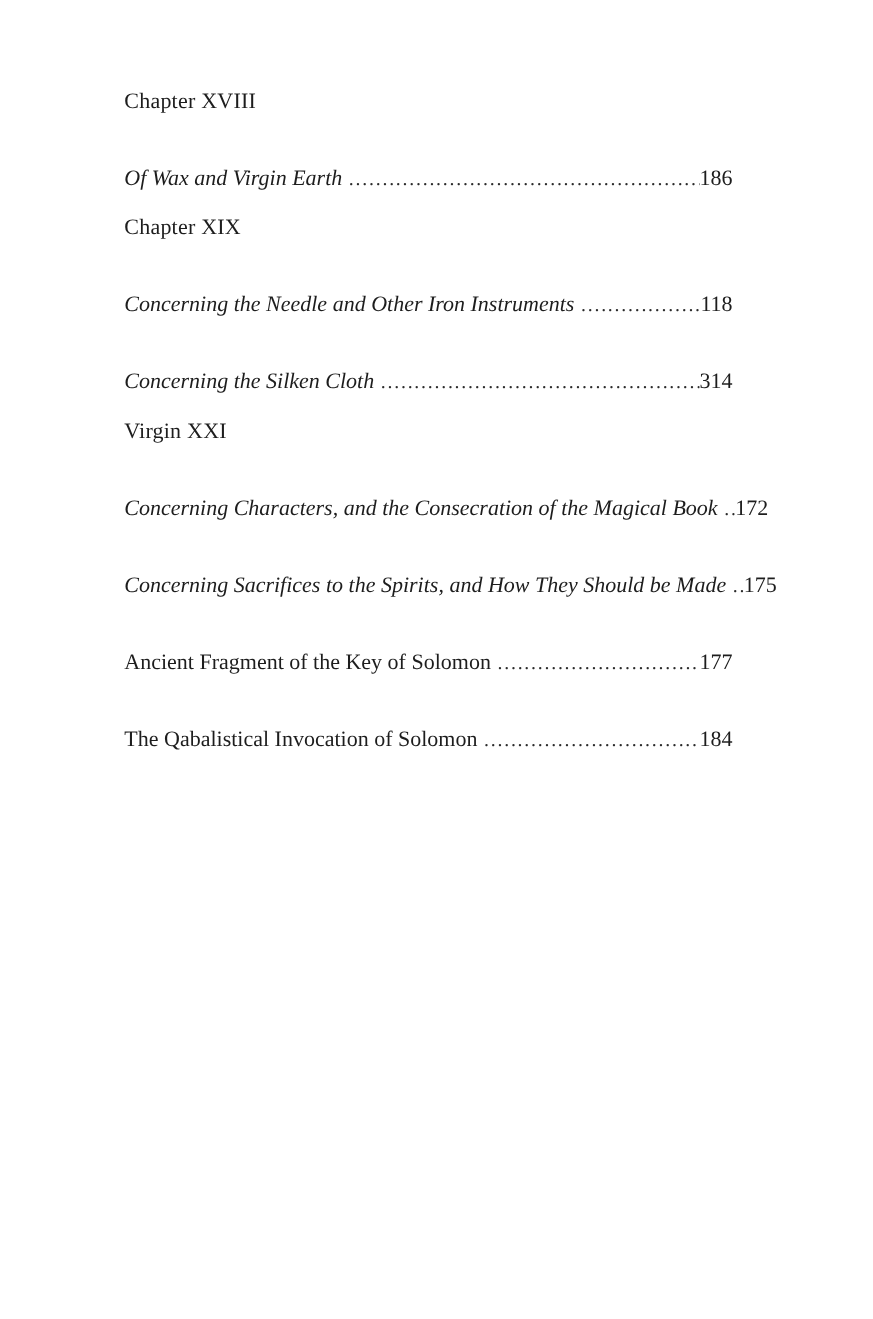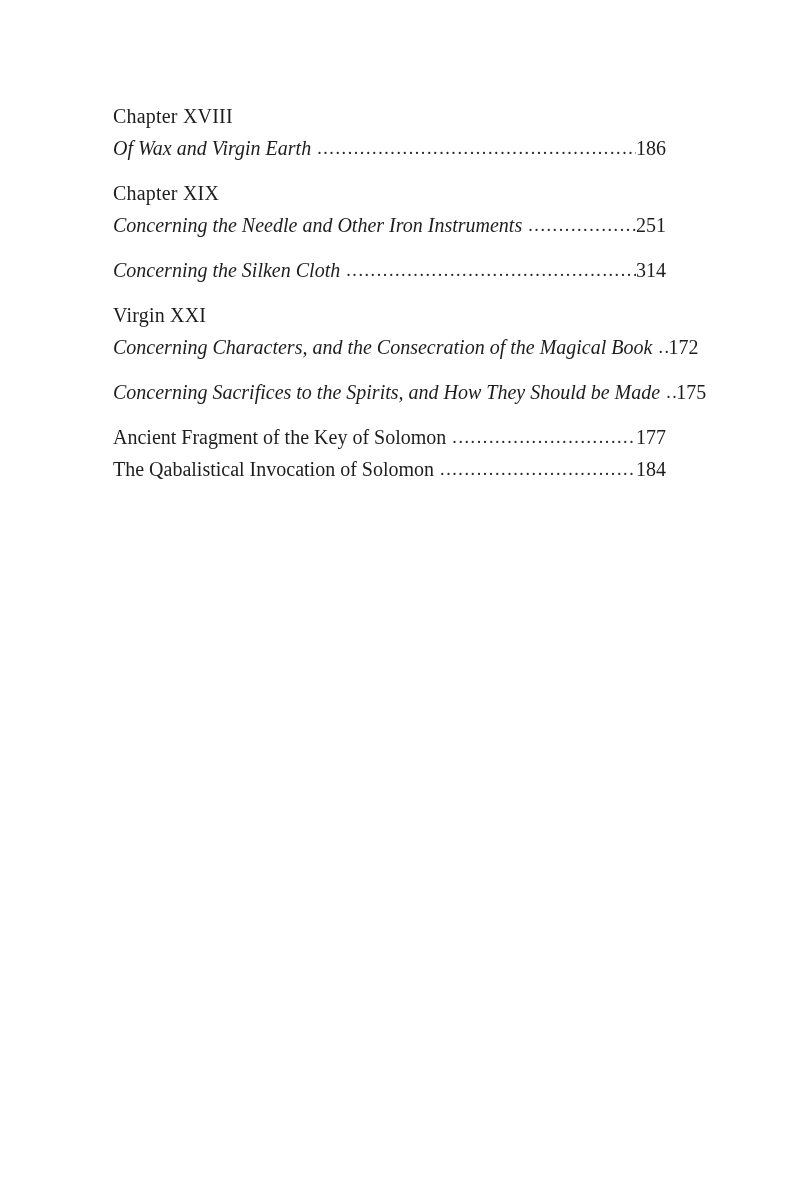--- a/index.html
+++ b/index.html
@@ -11,36 +11,37 @@
     overflow: hidden;
   }
   .page {
     position: relative;
     width: 760px;
     height: 1199px;
     background: #ffffff;
     font-family: "Liberation Serif", "DejaVu Serif", serif;
     color: #1d1d1d;
     box-sizing: border-box;
-    padding: 100px 94px 0 113px;
+    padding: 76px 94px 0 113px;
   }
   .toc-group {
     margin-bottom: 13px;
   }
   .chapter-heading {
     font-size: 20px;
     line-height: 32px;
     letter-spacing: 0.2px;
   }
   .toc-line {
     display: flex;
     align-items: flex-end;
     font-size: 20px;
     line-height: 32px;
     white-space: nowrap;
+    margin-top: 38px;
   }
   .toc-title {
     flex: 0 0 auto;
     padding-right: 6px;
   }
   .toc-title.italic {
     font-style: italic;
   }
   .leader {
     flex: 1 1 auto;
@@ -72,21 +73,21 @@
       <span class="leader">................................................................................................................................................................</span>
       <span class="page-num">186</span>
     </div>
   </section>
 
   <section class="toc-group">
     <div class="chapter-heading">Chapter XIX</div>
     <div class="toc-line">
       <span class="toc-title italic">Concerning the Needle and Other Iron Instruments</span>
       <span class="leader">................................................................................................................................................................</span>
-      <span class="page-num">251</span>
+      <span class="page-num">118</span>
     </div>
   </section>
 
   <section class="toc-group">
     <div class="toc-line">
       <span class="toc-title italic">Concerning the Silken Cloth</span>
       <span class="leader">................................................................................................................................................................</span>
       <span class="page-num">314</span>
     </div>
   </section>

